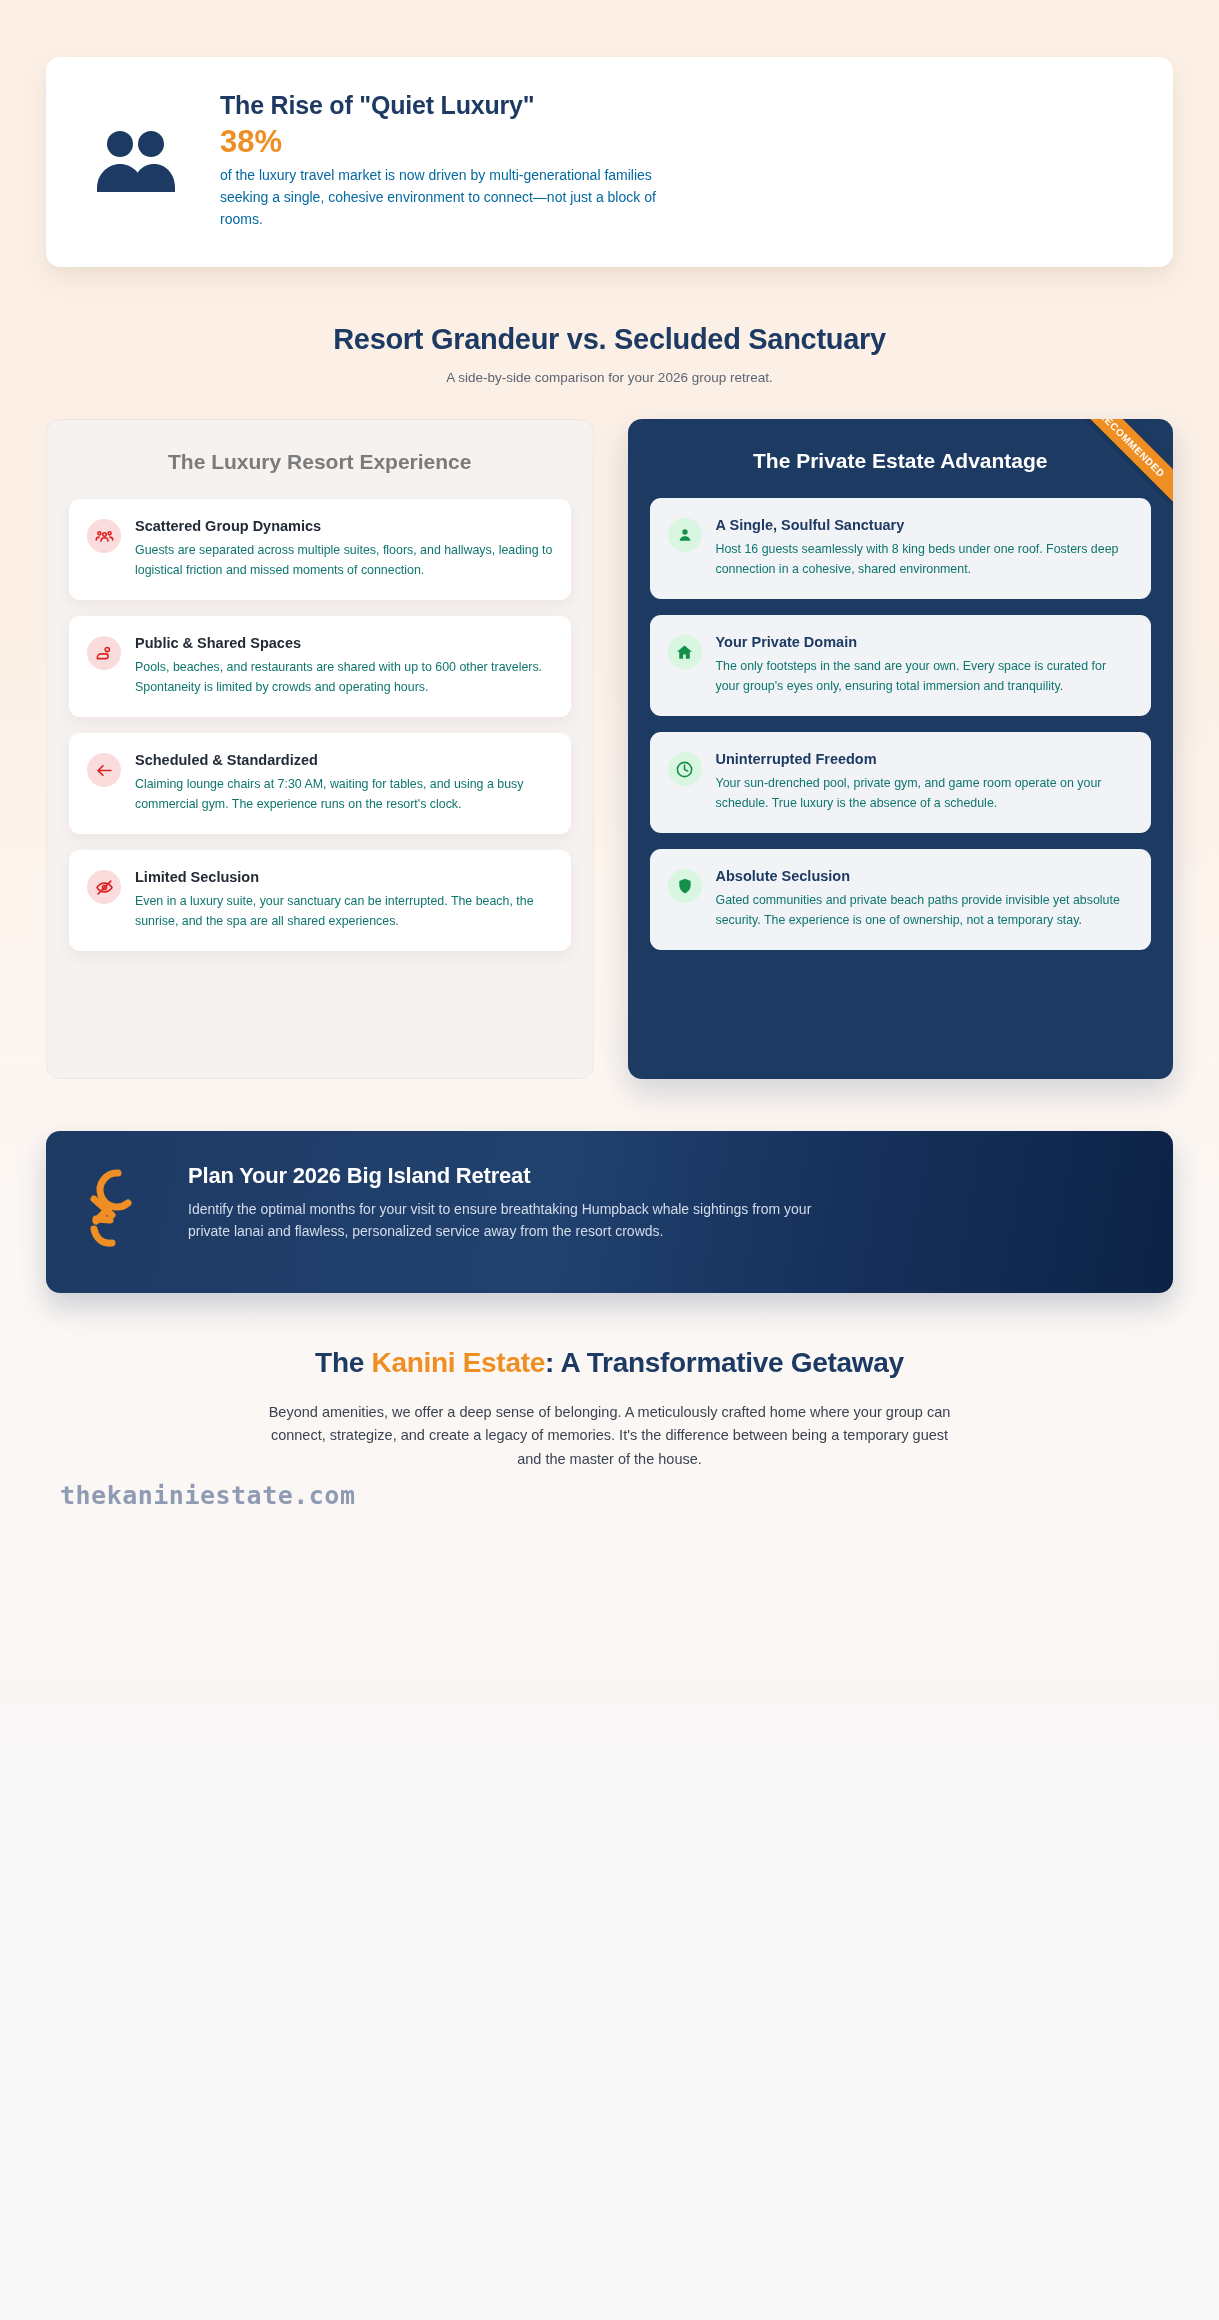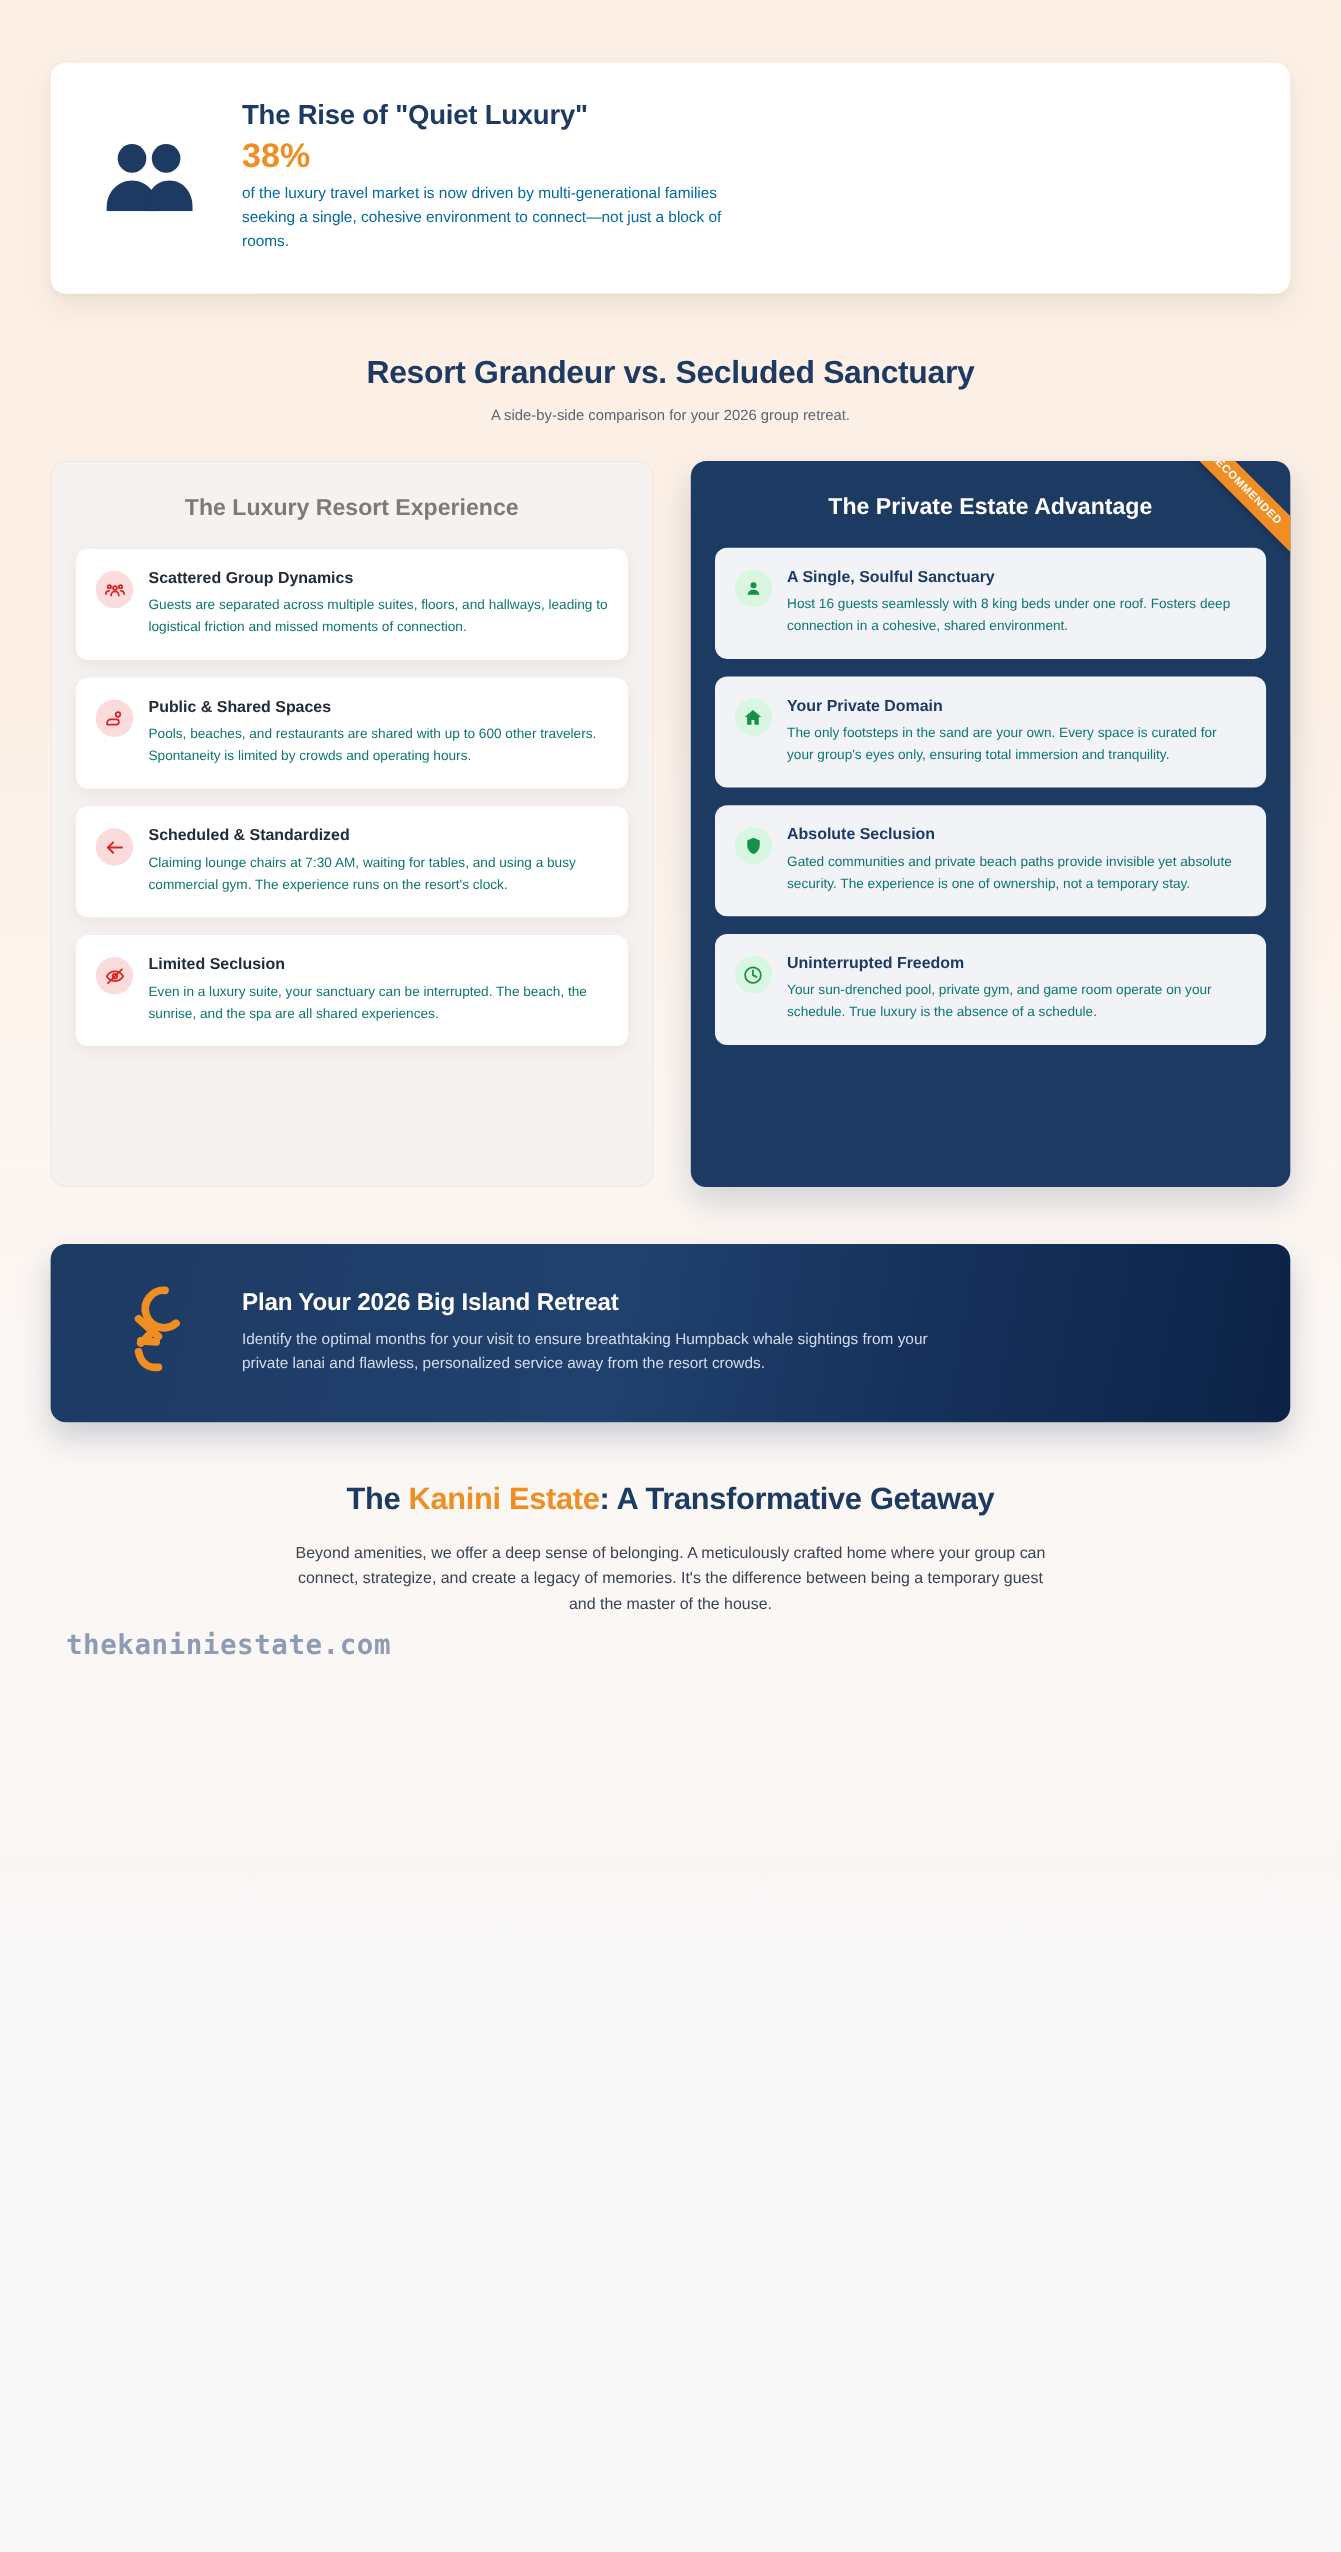--- a/index.html
+++ b/index.html
@@ -210,23 +210,23 @@
     line-height: 1.58;
     color: #0f766e;
   }
 
   
   .cta {
     margin: 52px 46px 0 46px;
     border-radius: 14px;
     background: linear-gradient(100deg, #1d3a63 0%, #21416e 48%, #0f2murky 70%, #0d2448 100%);
     background: linear-gradient(100deg, #1d3a63 0%, #21416e 45%, #15305a 72%, #0c2346 100%);
-    padding: 32px 40px 34px 52px;
+    padding: 32px 40px 34px 20px;
     display: flex;
-    align-items: center;
+    align-items: flex-start;
     gap: 30px;
     box-shadow: 0 14px 28px rgba(20,45,85,0.20);
   }
   .cta-logo { flex: 0 0 auto; width: 92px; display:flex; align-items:center; justify-content:center; }
   .cta-body { flex: 1 1 auto; }
   .cta-title {
     font-size: 22px;
     font-weight: 700;
     color: #ffffff;
     letter-spacing: -0.2px;
@@ -386,40 +386,40 @@
             </svg>
           </div>
           <div class="item-text">
             <div class="item-title">Your Private Domain</div>
             <div class="item-desc">The only footsteps in the sand are your own. Every space is curated for your group's eyes only, ensuring total immersion and tranquility.</div>
           </div>
         </div>
 
         <div class="item item-estate">
           <div class="badge badge-green">
-            <svg width="18" height="18" viewBox="0 0 24 24" fill="currentColor" aria-hidden="true">
-              <path d="M12 2.2l7.6 3.2v5.4c0 5-3.2 9.3-7.6 11-4.4-1.7-7.6-6-7.6-11V5.4z"></path>
-            </svg>
-          </div>
-          <div class="item-text">
-            <div class="item-title">Absolute Seclusion</div>
-            <div class="item-desc">Gated communities and private beach paths provide invisible yet absolute security. The experience is one of ownership, not a temporary stay.</div>
-          </div>
-        </div>
-
-        <div class="item item-estate">
-          <div class="badge badge-green">
             <svg width="19" height="19" viewBox="0 0 24 24" fill="none" stroke="currentColor" stroke-width="2" stroke-linecap="round" stroke-linejoin="round">
               <circle cx="12" cy="12" r="9"></circle>
                 <polyline points="12,6.5 12,12 16,14"></polyline>
             </svg>
           </div>
           <div class="item-text">
             <div class="item-title">Uninterrupted Freedom</div>
             <div class="item-desc">Your sun-drenched pool, private gym, and game room operate on your schedule. True luxury is the absence of a schedule.</div>
+          </div>
+        </div>
+
+        <div class="item item-estate">
+          <div class="badge badge-green">
+            <svg width="18" height="18" viewBox="0 0 24 24" fill="currentColor" aria-hidden="true">
+              <path d="M12 2.2l7.6 3.2v5.4c0 5-3.2 9.3-7.6 11-4.4-1.7-7.6-6-7.6-11V5.4z"></path>
+            </svg>
+          </div>
+          <div class="item-text">
+            <div class="item-title">Absolute Seclusion</div>
+            <div class="item-desc">Gated communities and private beach paths provide invisible yet absolute security. The experience is one of ownership, not a temporary stay.</div>
           </div>
         </div>
 
       </div>
     </div>
   </div>
 
   <div class="cta">
     <div class="cta-logo">
       <svg width="76" height="96" viewBox="0 0 76 96" fill="none" stroke="#ef8e22" stroke-width="7" stroke-linecap="round" stroke-linejoin="round" aria-hidden="true">

